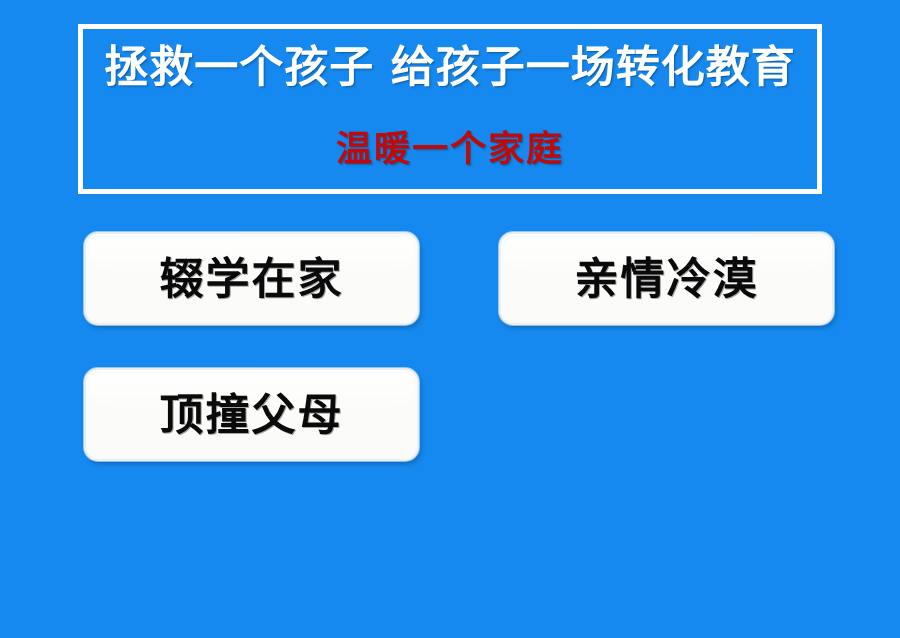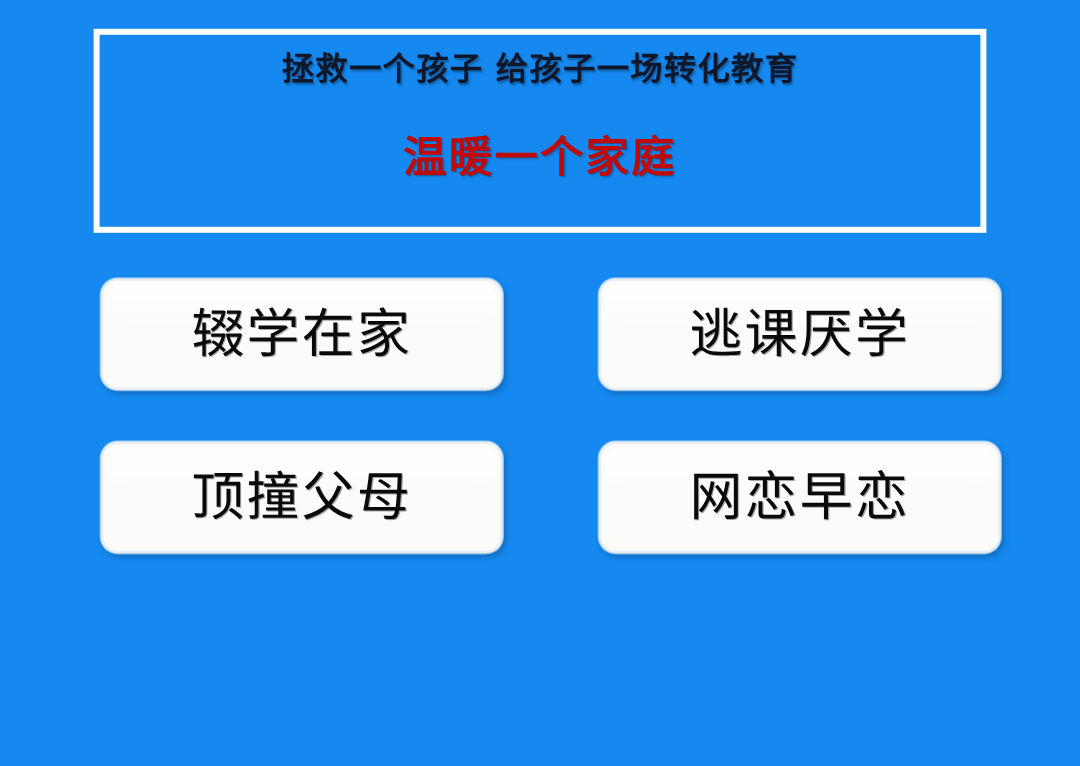--- a/index.html
+++ b/index.html
@@ -40,22 +40,22 @@
   }
 
   .title-line {
     font-family: "DejaVu Sans", "Liberation Sans", sans-serif;
     font-weight: bold;
     white-space: nowrap;
     line-height: 1;
   }
 
   #title-line-1 {
-    color: #0f172a;
-    font-size: 27px;
+    color: #ffffff;
+    font-size: 44px;
     letter-spacing: 1px;
     margin-top: 8px;
     text-shadow:
       1px 1px 0 rgba(0,0,0,0.18),
       2px 2px 2px rgba(0,0,0,0.12);
   }
 
   #title-line-2 {
     color: #c00a0a;
     font-size: 36px;
@@ -105,21 +105,21 @@
     border-radius: 11px 11px 40% 40%;
     background: linear-gradient(to bottom, rgba(255,255,255,0.95), rgba(255,255,255,0.0));
     pointer-events: none;
   }
 
   .card-label {
     position: relative;
     z-index: 2;
     color: #0a0a0a;
     font-family: "DejaVu Sans", "Liberation Sans", sans-serif;
-    font-weight: normal;
+    font-weight: bold;
     font-size: 44px;
     line-height: 1;
     letter-spacing: 2px;
     white-space: nowrap;
     text-shadow: 1px 1px 0 rgba(0,0,0,0.35);
   }
 </style>
 </head>
 <body>
 
@@ -130,28 +130,25 @@
     <div id="title-line-2" class="title-line">温暖一个家庭</div>
   </div>
 
   <div id="card-grid">
 
     <div class="card">
       <span class="card-label">辍学在家</span>
     </div>
 
     <div class="card">
-      <span class="card-label">逃课厌学</span>
+      <span class="card-label">亲情冷漠</span>
     </div>
 
 
 
     <div class="card">
       <span class="card-label">顶撞父母</span>
     </div>
 
-    <div class="card">
-      <span class="card-label">网恋早恋</span>
-    </div>
 
   </div>
 
 </div>
 
 </body></html>

